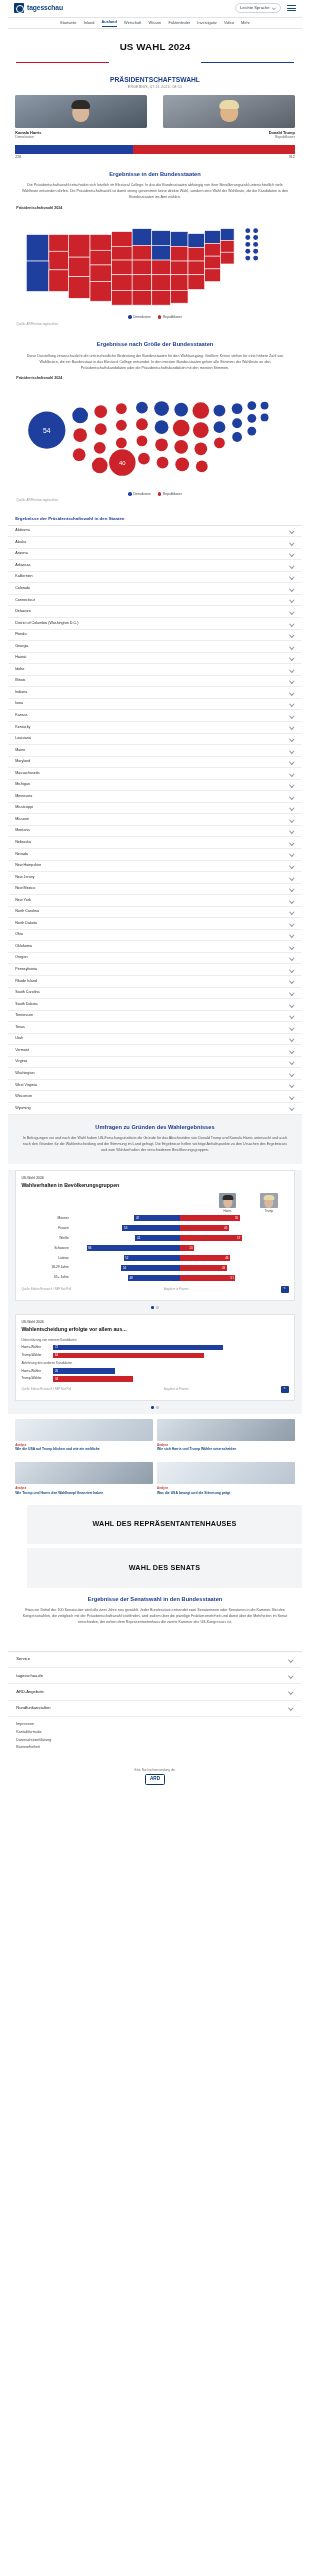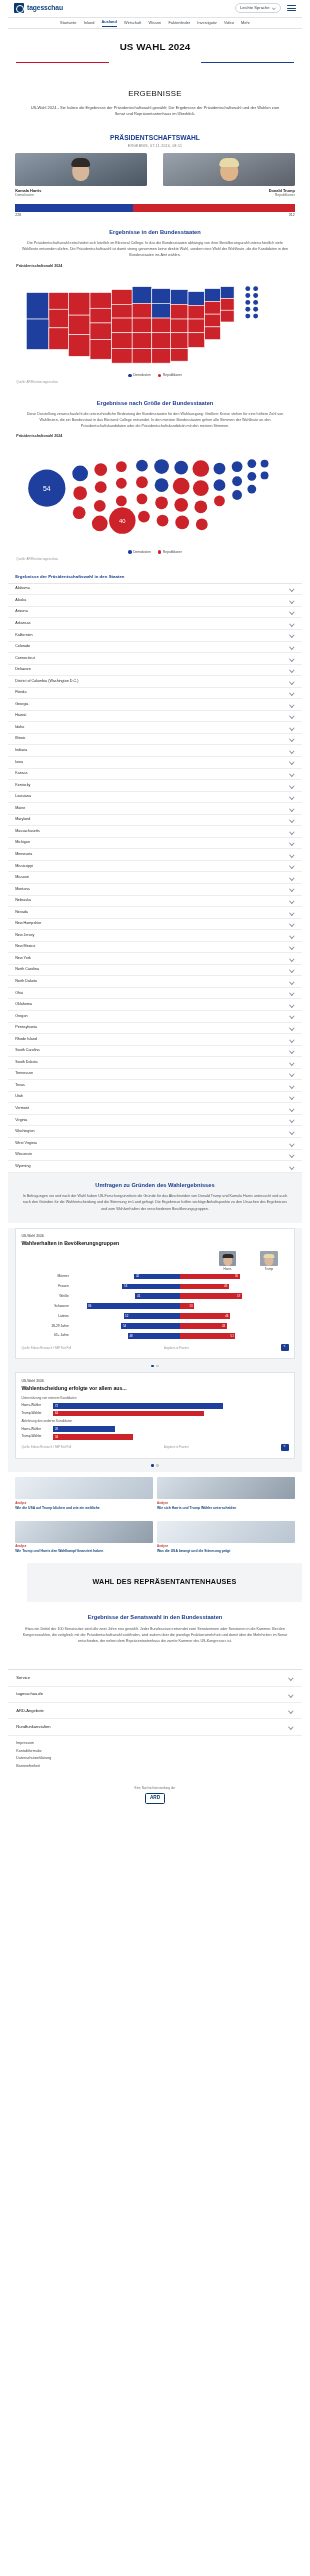--- a/index.html
+++ b/index.html
@@ -261,24 +261,20 @@
 
   <div class="hero">
     <h1>US WAHL 2024</h1>
     <div class="flag-bar">
       <i class="r"></i>
       <i class="w"></i>
       <i class="b"></i>
     </div>
   </div>
 
-  <div class="block">
-    <div class="section-title">ERGEBNISSE</div>
-    <div class="lede">US-Wahl 2024 - Sie haben die Ergebnisse der Präsidentschaftswahl gewählt: Die Ergebnisse der Präsidentschaftswahl und der Wahlen zum Senat und Repräsentantenhaus im Überblick.</div>
-  </div>
 
   <div class="cand-wrap">
     <div class="cand-title">PRÄSIDENTSCHAFTSWAHL</div>
     <div class="cand-sub">ERGEBNIS, 07.11.2024, 08:11</div>
     <div class="cand-row">
       <div class="cand dem">
         <div class="photo">
           <div class="face"></div>
           <div class="hair"></div>
         </div>
@@ -878,20 +874,23 @@
   </div>
 
   <div class="spacer-sm"></div>
 
   <div class="bigsec grey">
     <h2>WAHL DES REPRÄSENTANTENHAUSES</h2>
   </div>
 
   <div class="spacer-sm"></div>
 
+  <div class="bigsec grey">
+    <h2>WAHL DES SENATS</h2>
+  </div>
 
   <div class="block">
     <h2>Ergebnisse der Senatswahl in den Bundesstaaten</h2>
     <p class="txt">Etwa ein Drittel der 100 Senatssitze wird alle zwei Jahre neu gewählt. Jeder Bundesstaat entsendet zwei Senatorinnen oder Senatoren in die Kammer. Bei den Kongresswahlen, die zeitgleich mit der Präsidentschaftswahl stattfinden, wird zudem über die jeweilige Fraktionsmehrheit und damit über die Mehrheiten im Senat entschieden, der neben dem Repräsentantenhaus die zweite Kammer des US-Kongresses ist.</p>
   </div>
 
   <div class="spacer-sm"></div>
 
 
   <div class="footer-accordion" style="margin-top:10.3px;">

